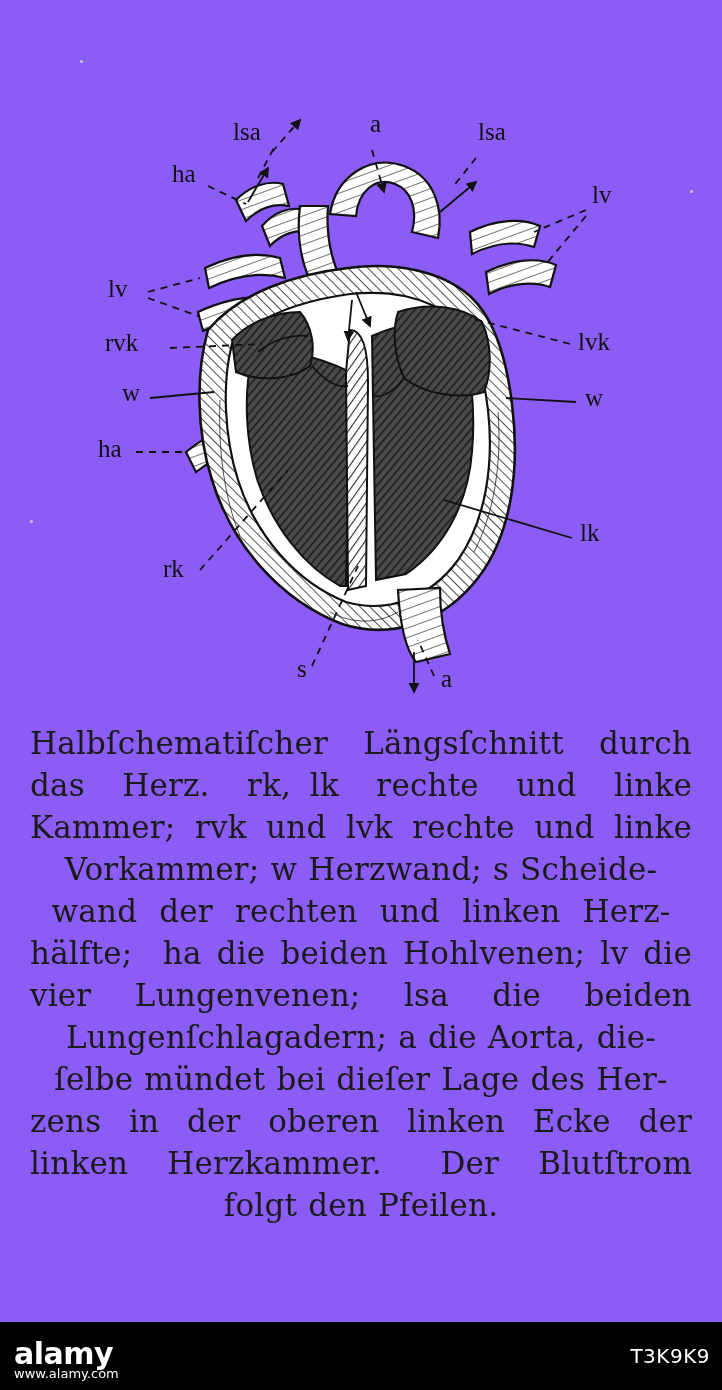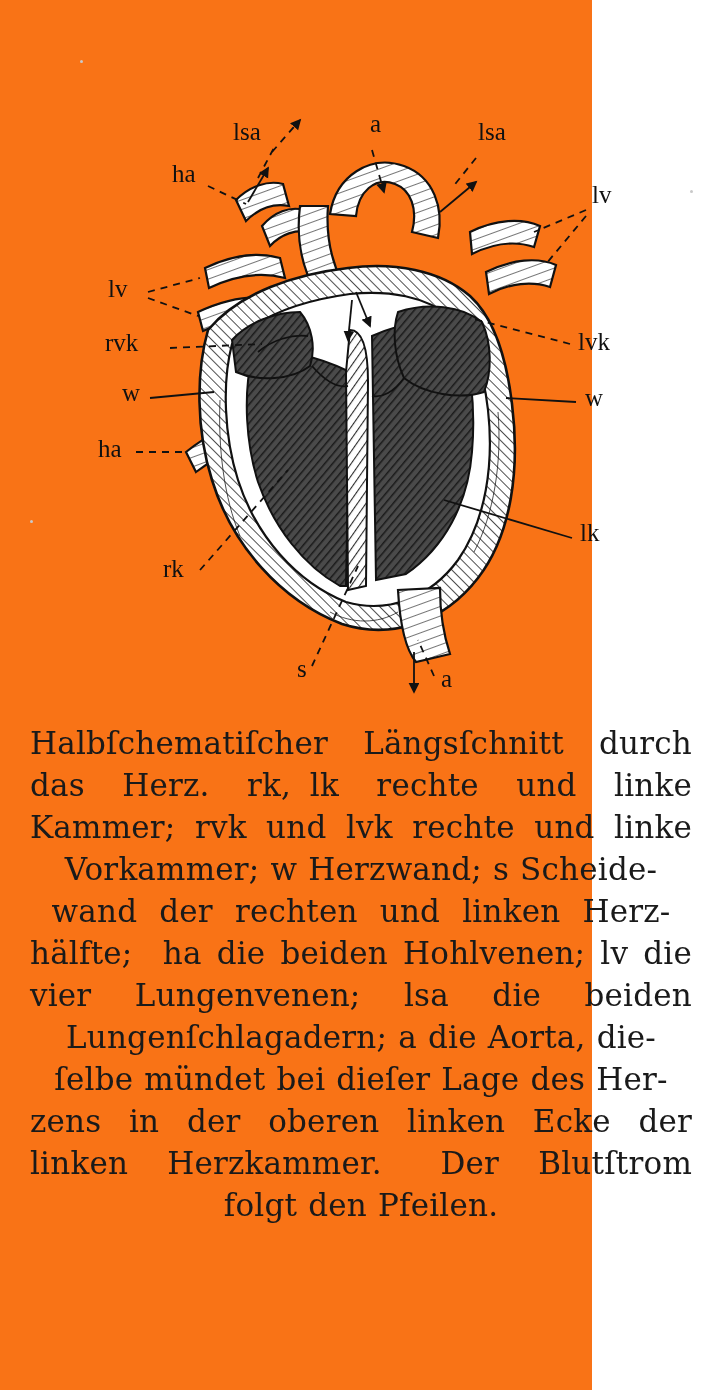--- a/index.html
+++ b/index.html
@@ -10,22 +10,22 @@
   body {
     width: 722px;
     height: 1390px;
     position: relative;
     font-family: "Liberation Serif", serif;
     overflow: hidden;
   }
   #page {
     position: absolute;
     left: 0; top: 0;
-    width: 592px; height: 1390px;
-    background: #f97316;
+    width: 722px; height: 1390px;
+    background: #8b5cf6;
   }
 
   
   #figure {
     position: absolute;
     left: 0; top: 0;
     width: 722px; height: 716px;
   }
   #figure svg { display: block; }
   .lbl-up {
@@ -274,14 +274,19 @@
   </div>
 
   <div id="caption">
     <div id="caption-text">Halbſchematiſcher  Längsſchnitt  durch  das  Herz.  rk, lk  rechte  und  linke  Kammer; rvk und lvk rechte und linke Vorkammer; w Herzwand; s Scheide-
 wand  der  rechten  und  linken  Herz-
 hälfte;  ha die beiden Hohlvenen; lv die vier Lungenvenen; lsa die beiden Lungenſchlagadern; a die Aorta, die-
 ſelbe mündet bei dieſer Lage des Her-
 zens  in  der  oberen  linken  Ecke  der linken  Herzkammer.   Der  Blutſtrom folgt den Pfeilen.</div>
   </div>
 
+  <div id="footer">
+    <div id="footer-logo">alamy</div>
+    <div id="footer-url">www.alamy.com</div>
+    <div id="footer-id">T3K9K9</div>
+  </div>
 
 </div>
 
 </body></html>

